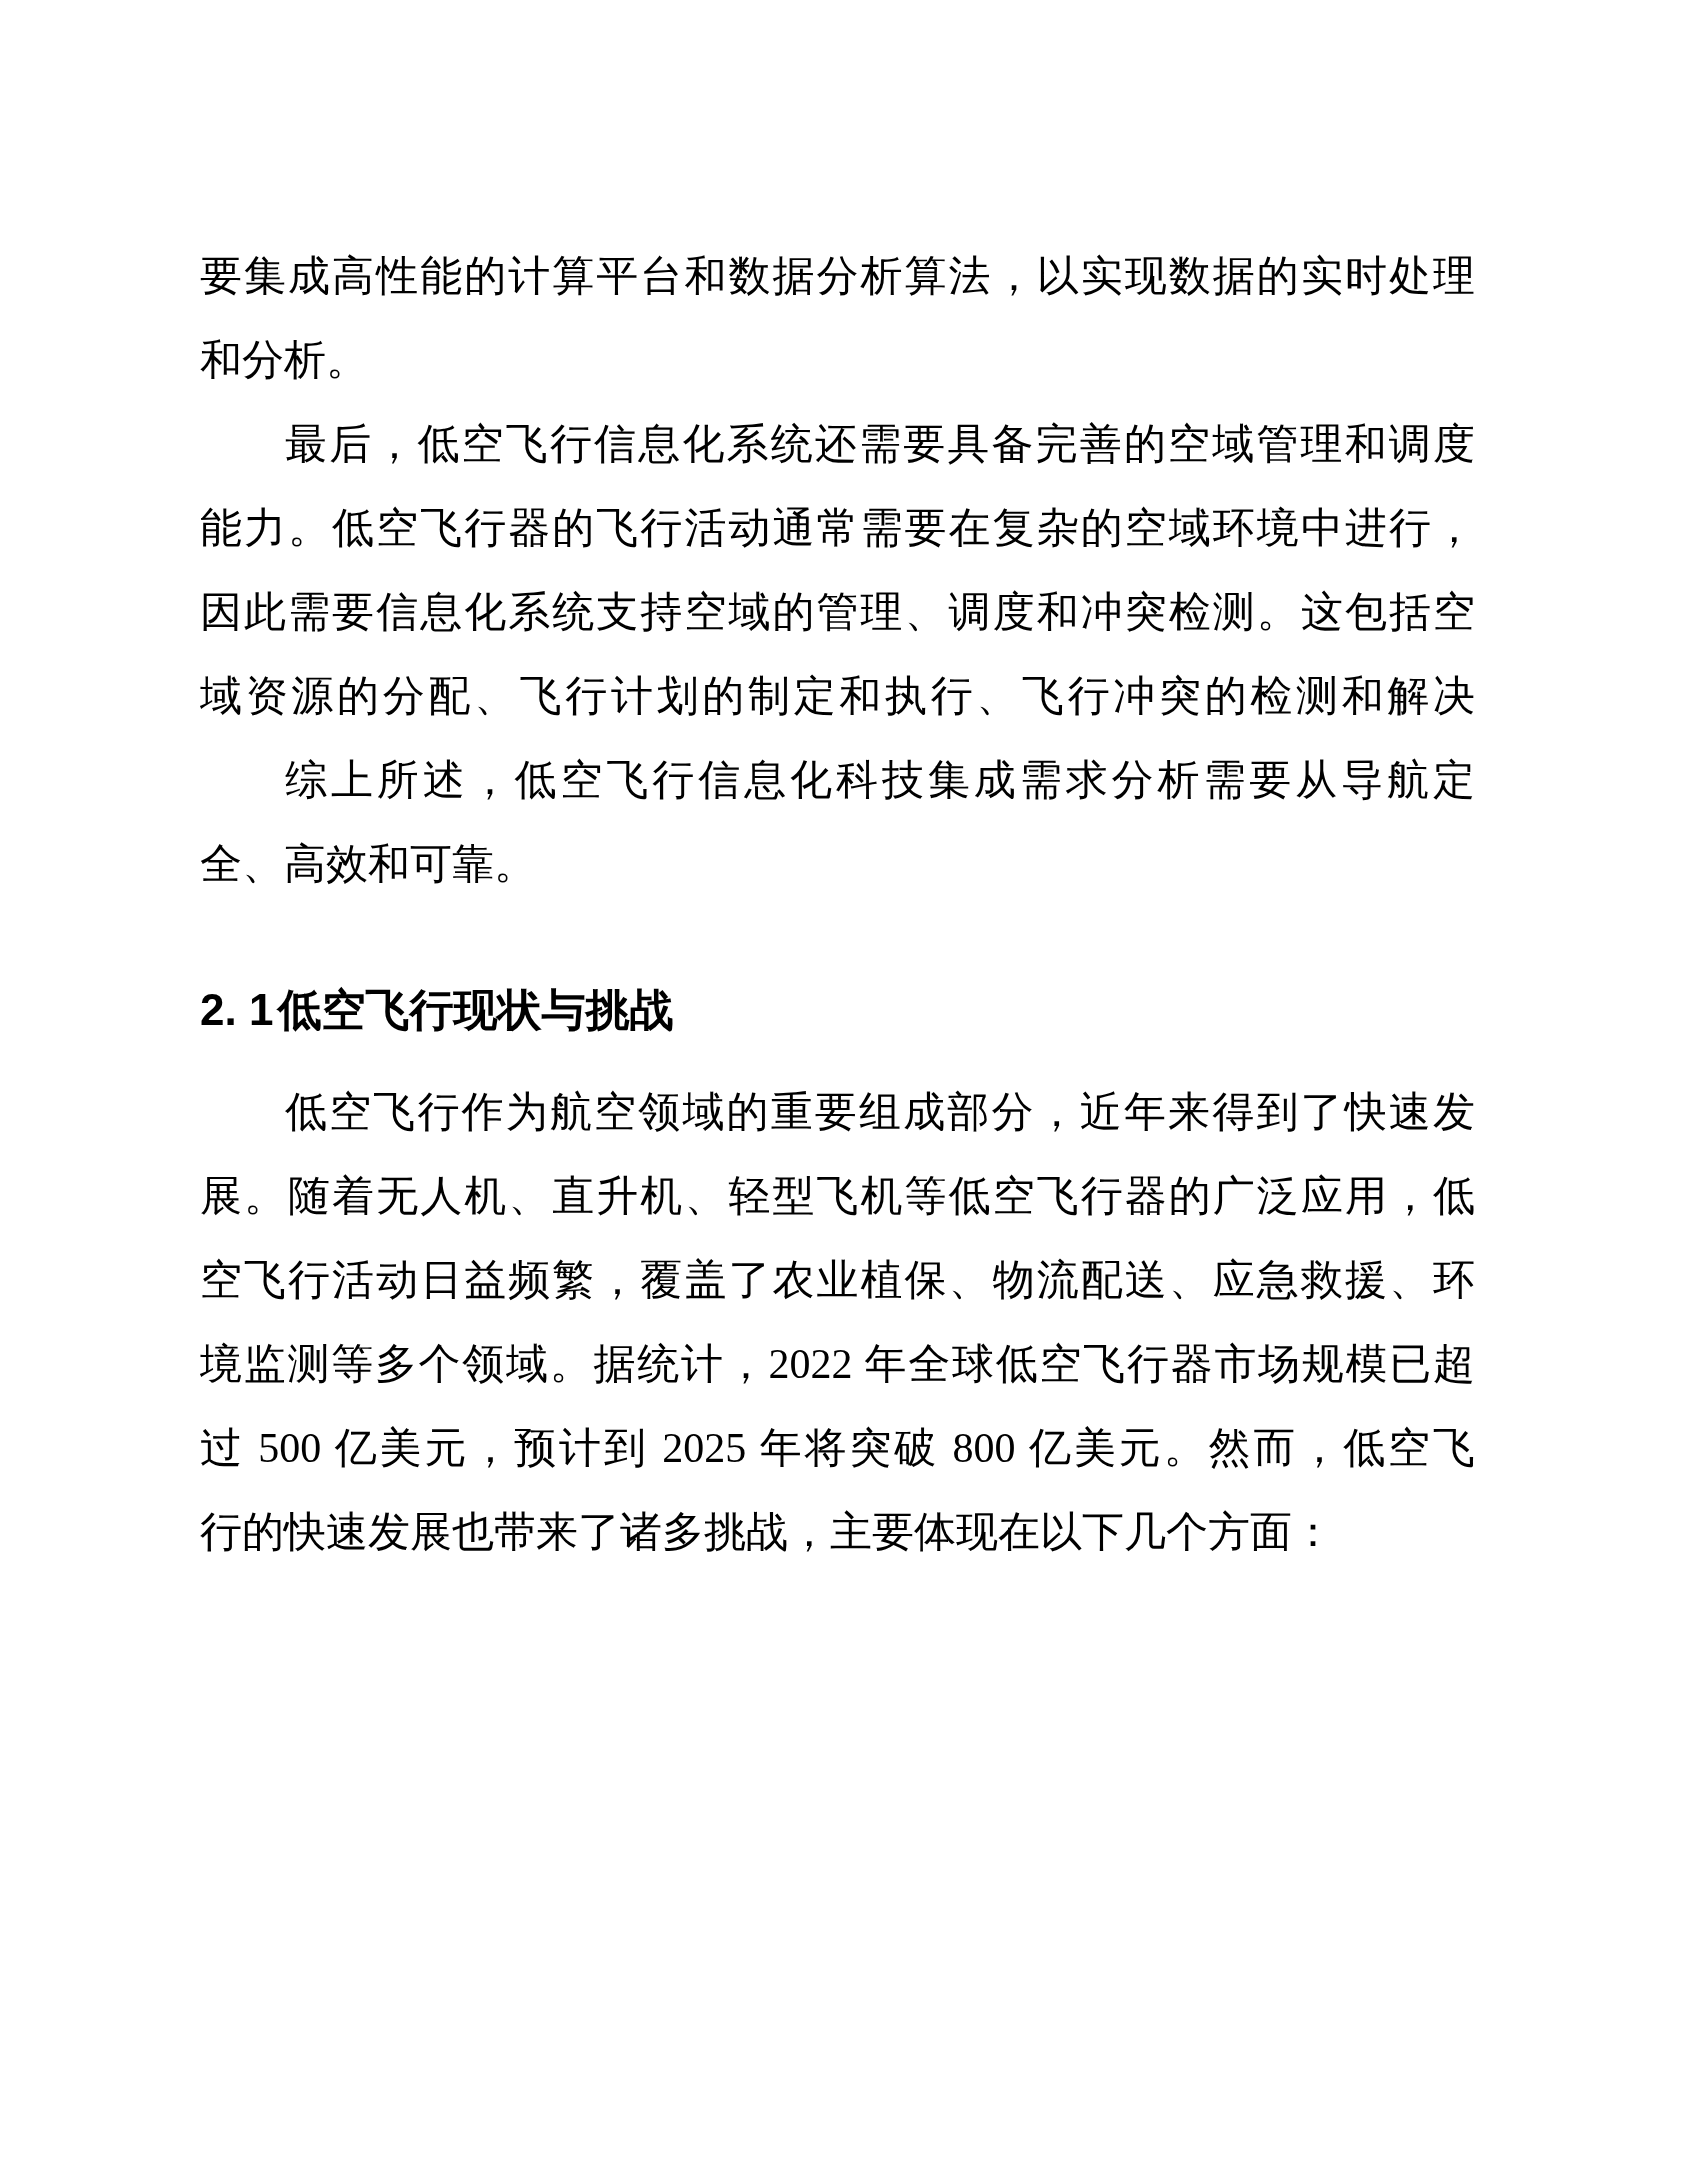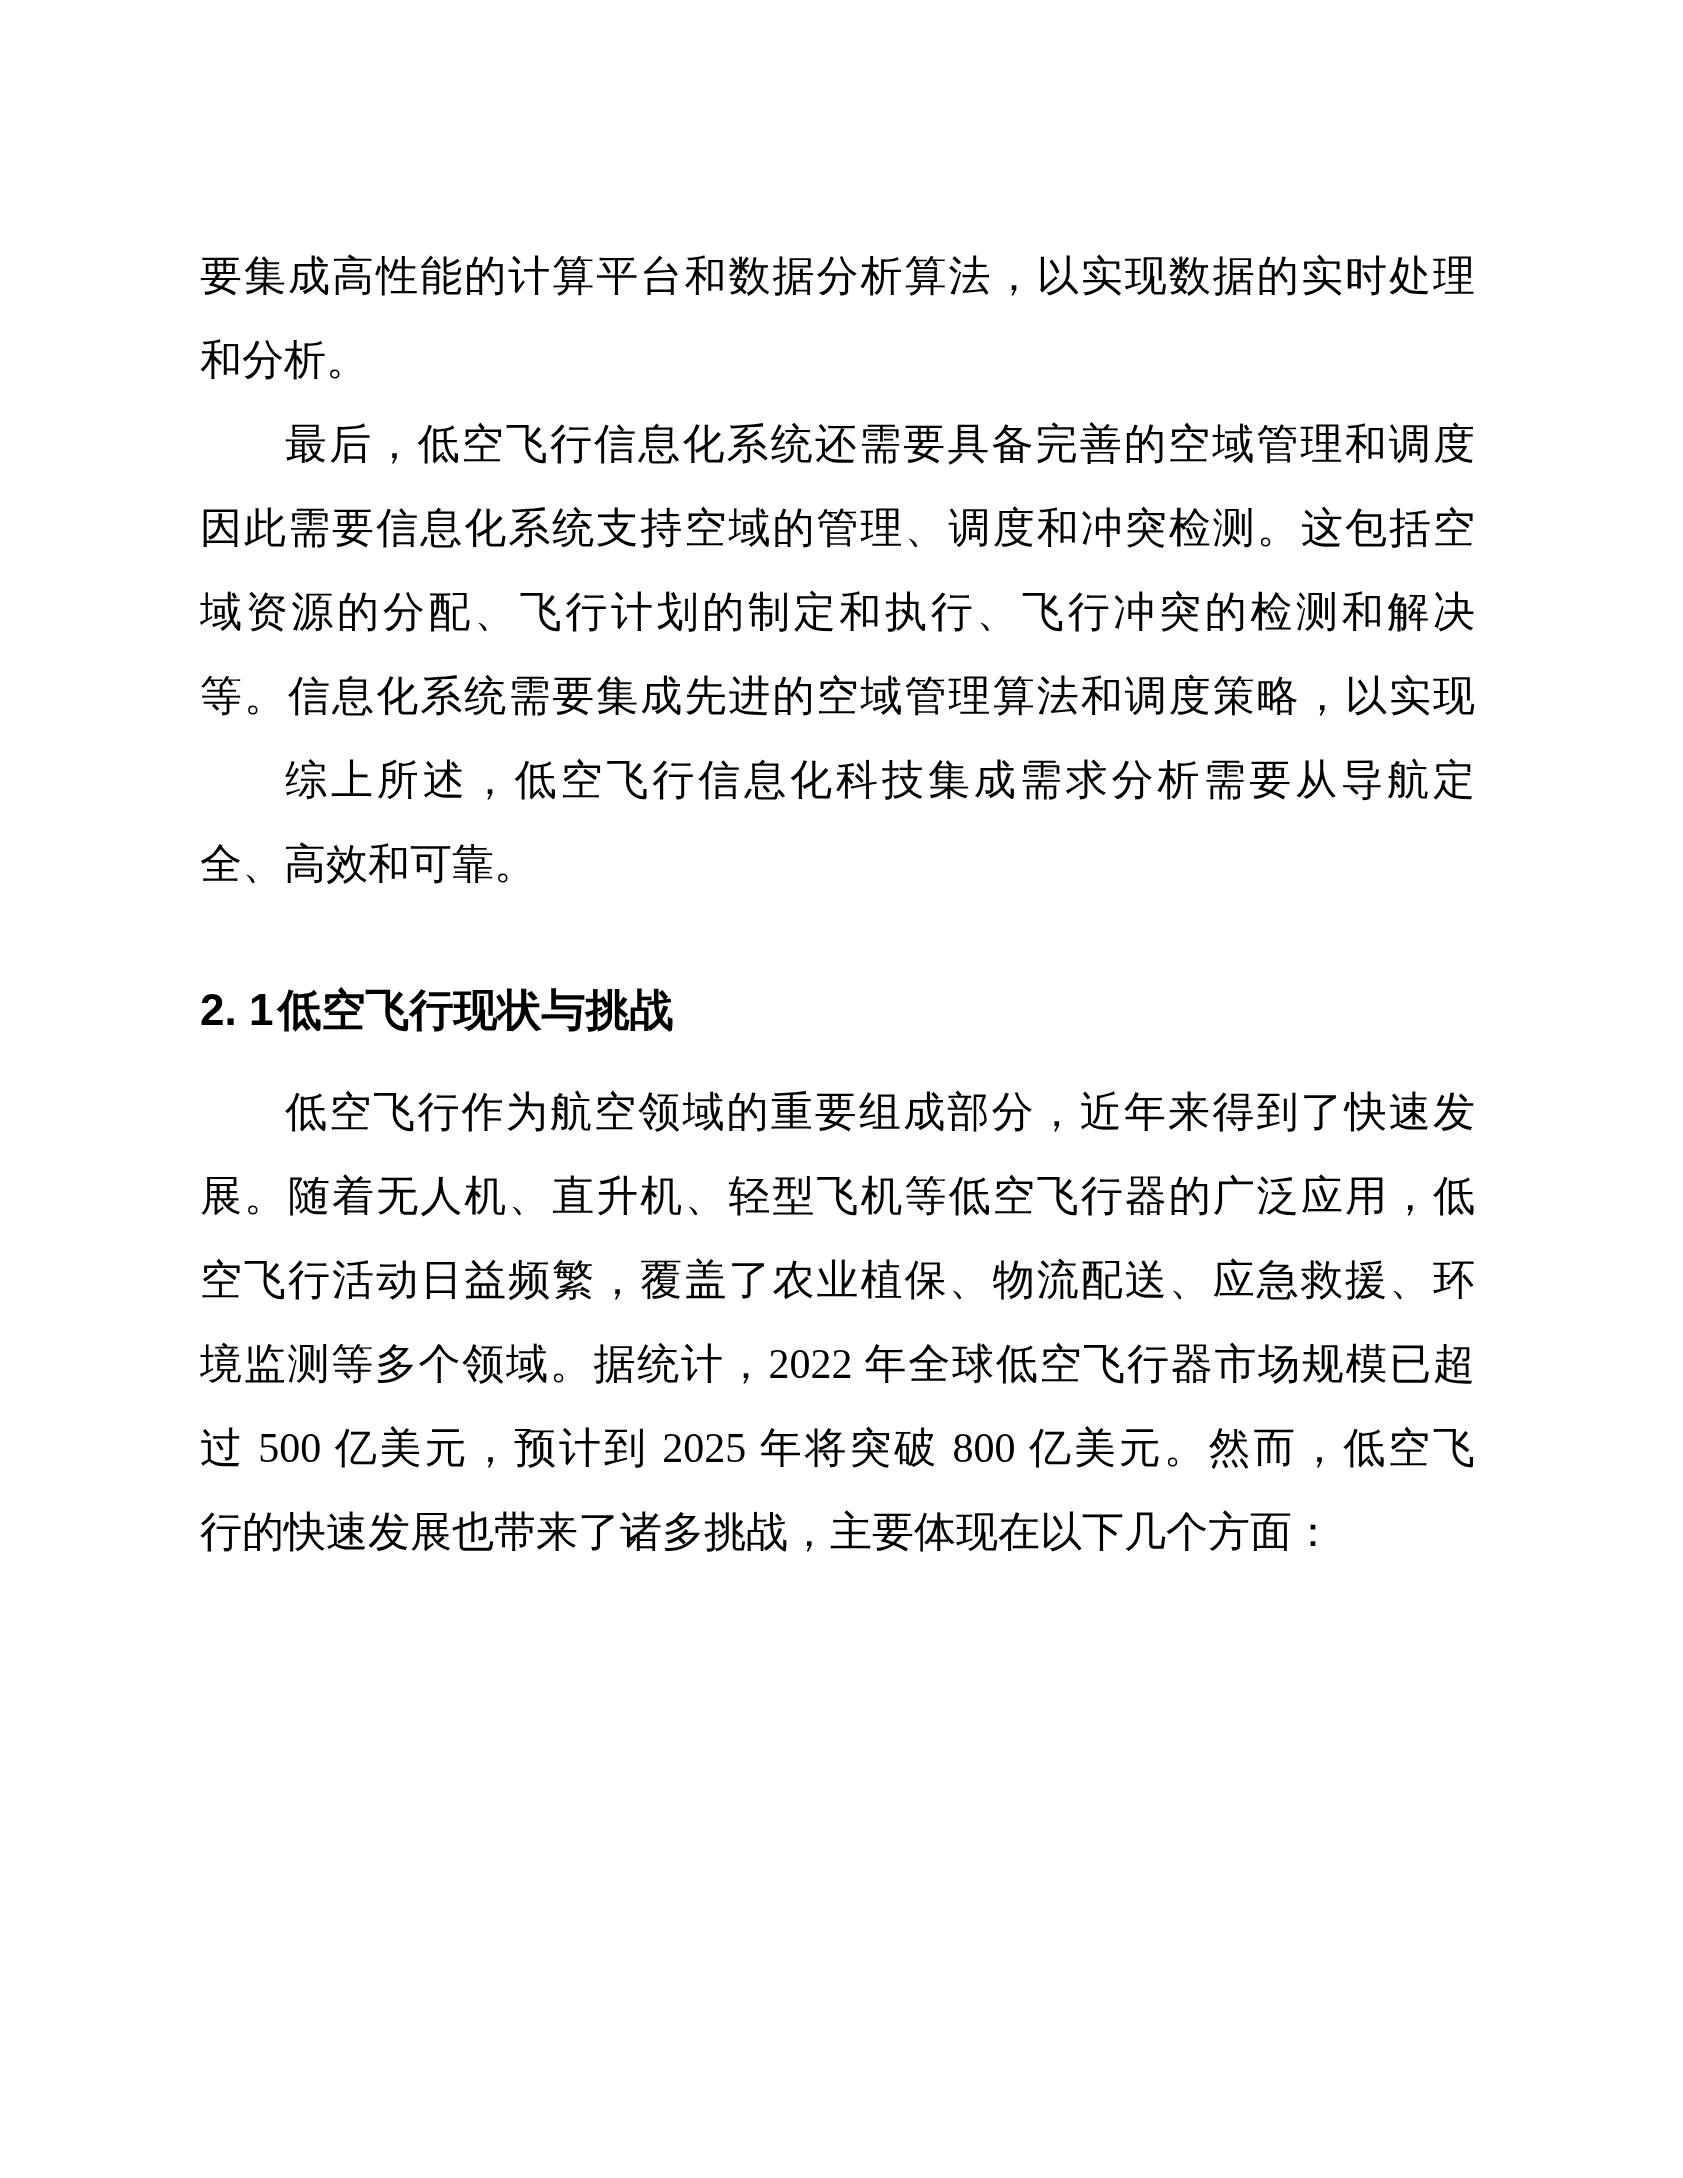--- a/index.html
+++ b/index.html
@@ -54,23 +54,23 @@
 </head>
 <body>
 
 <div class="page">
   <div class="content">
 
     <div id="para-block-top">
         <div class="line justify">要集成高性能的计算平台和数据分析算法，以实现数据的实时处理</div>
         <div class="line">和分析。</div>
         <div class="line justify indent">最后，低空飞行信息化系统还需要具备完善的空域管理和调度</div>
+        <div class="line justify">能力。低空飞行器的飞行活动通常需要在复杂的空域环境中进行，</div>
         <div class="line justify">因此需要信息化系统支持空域的管理、调度和冲突检测。这包括空</div>
         <div class="line justify">域资源的分配、飞行计划的制定和执行、飞行冲突的检测和解决</div>
-        <div class="line justify">等。信息化系统需要集成先进的空域管理算法和调度策略，以实现</div>
         <div class="line justify indent">综上所述，低空飞行信息化科技集成需求分析需要从导航定</div>
         <div class="line">全、高效和可靠。</div>
       </div>
 
     <h2 class="heading">
       <span>2. 1</span>
       <span>低空飞行现状与挑战</span>
     </h2>
 
     <div id="para-block-bottom">

